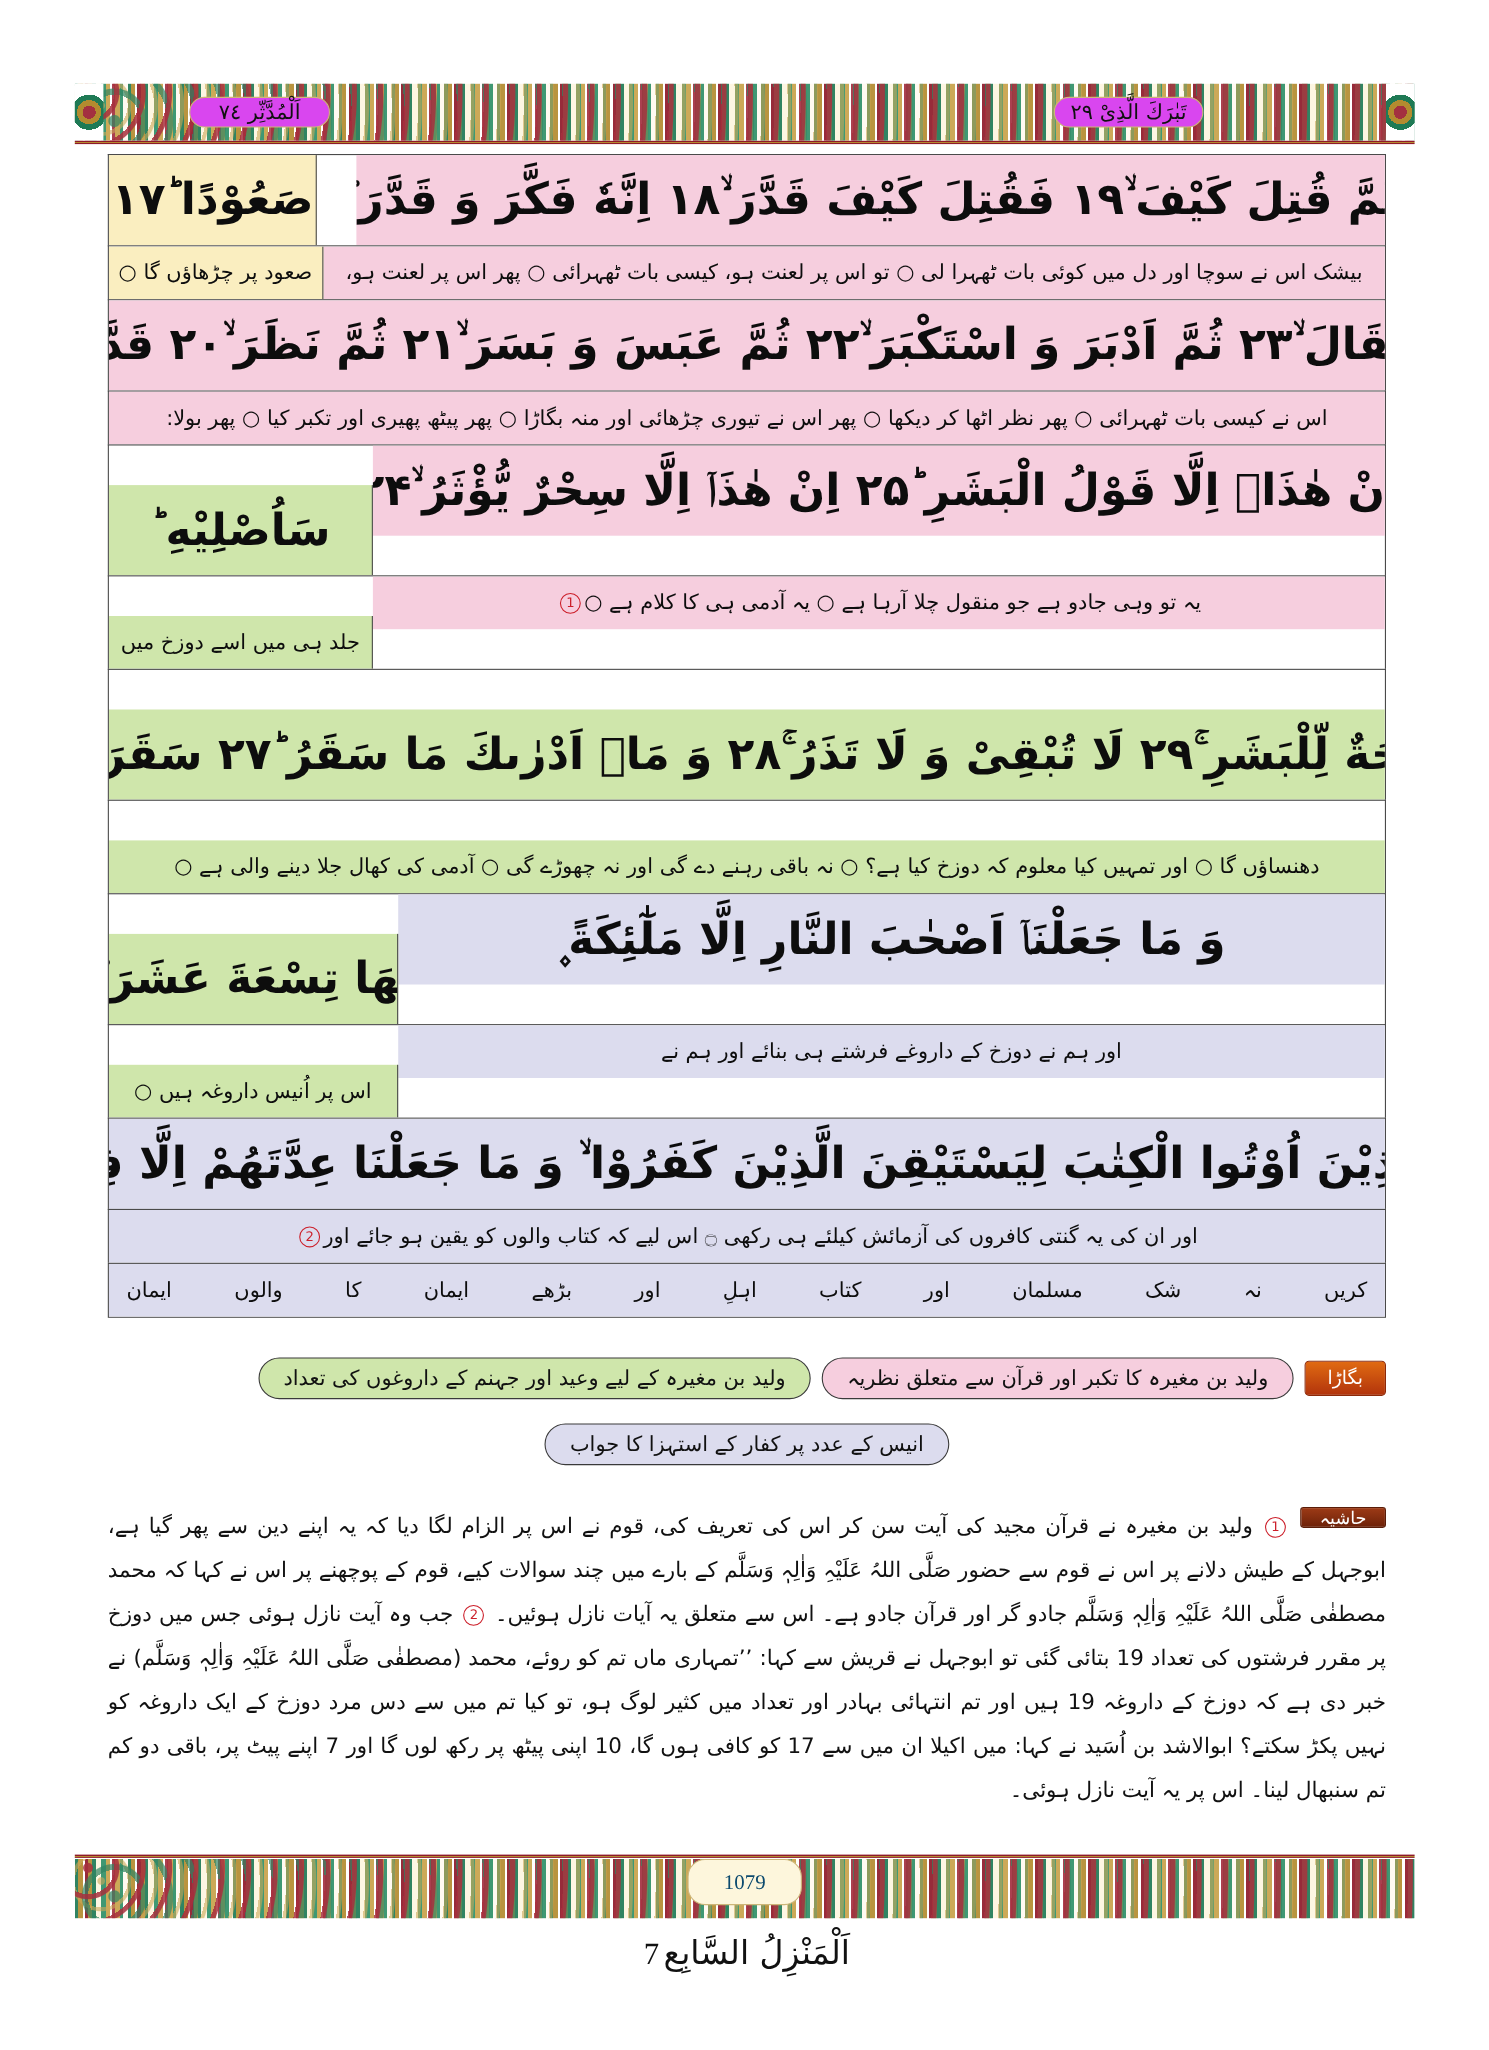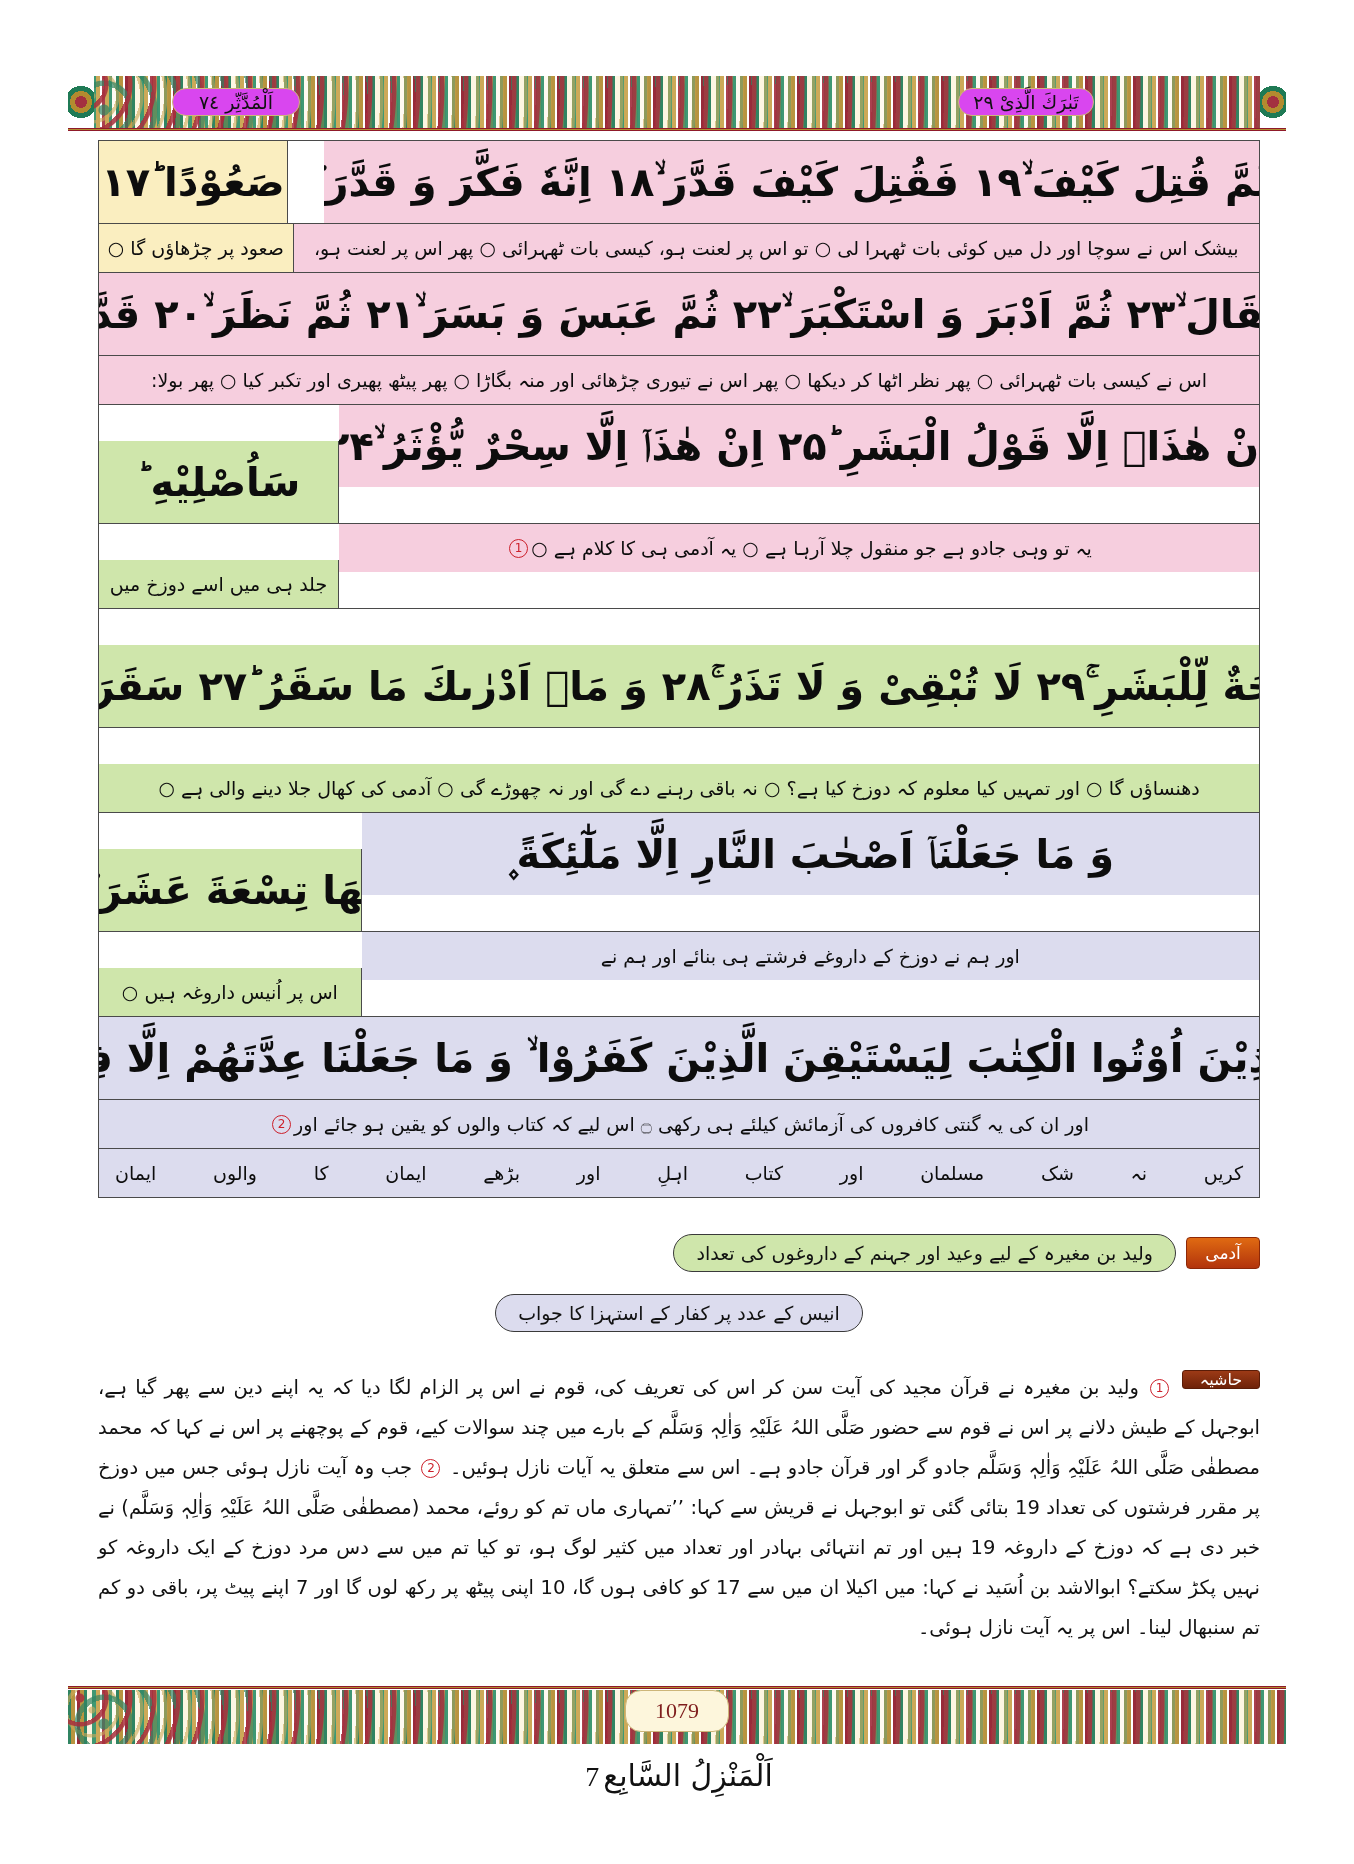--- a/index.html
+++ b/index.html
@@ -269,22 +269,22 @@
     transform: translateX(-50%);
     width: 104px;
     height: 42px;
     background: #fdf6dc;
     border: 1px solid #cdb679;
     border-radius: 16px;
     display: flex;
     align-items: center;
     justify-content: center;
     font-family: "Liberation Serif", serif;
-    font-size: 22px;
-    color: #7f1d1d;
+    font-size: 19px;
+    color: #0c4a6e;
     z-index: 5;
     line-height: 1;
   }
   .manzil {
     position: absolute;
     top: 1756px;
     left: 0;
     width: 100%;
     text-align: center;
     font-family: "DejaVu Sans", sans-serif;
@@ -408,21 +408,22 @@
           <span>بڑھے</span>
           <span>ایمان</span>
           <span>کا</span>
           <span>والوں</span>
           <span>ایمان</span>
         </div>
       </div>
     </div>
 
   <div class="unwan-row r1">
-    <div class="unwan-badge">آدمی</div>
+    <div class="unwan-badge">بگاڑا</div>
+    <div class="pill pink">ولید بن مغیرہ کا تکبر اور قرآن سے متعلق نظریہ</div>
     <div class="pill green">ولید بن مغیرہ کے لیے وعید اور جہنم کے داروغوں کی تعداد</div>
   </div>
 
   <div class="unwan-row r2">
     <div class="pill lav">انیس کے عدد پر کفار کے استہزا کا جواب</div>
   </div>
 
   <div class="hashiya">
     <div class="hashiya-badge">حاشیہ</div>
     <div class="hashiya-text" id="hashiya-text"><span class="fn-mark">1</span><span> ولید بن مغیرہ نے قرآن مجید کی آیت سن کر اس کی تعریف کی، قوم نے اس پر الزام لگا دیا کہ یہ اپنے دین سے پھر گیا ہے، ابوجہل کے طیش دلانے پر اس نے قوم سے حضور صَلَّی اللہُ عَلَیْہِ وَاٰلِہٖ وَسَلَّم کے بارے میں چند سوالات کیے، قوم کے پوچھنے پر اس نے کہا کہ محمد مصطفٰی صَلَّی اللہُ عَلَیْہِ وَاٰلِہٖ وَسَلَّم جادو گر اور قرآن جادو ہے۔ اس سے متعلق یہ آیات نازل ہوئیں۔ </span><span class="fn-mark">2</span><span> جب وہ آیت نازل ہوئی جس میں دوزخ پر مقرر فرشتوں کی تعداد 19 بتائی گئی تو ابوجہل نے قریش سے کہا: ’’تمہاری ماں تم کو روئے، محمد (مصطفٰی صَلَّی اللہُ عَلَیْہِ وَاٰلِہٖ وَسَلَّم) نے خبر دی ہے کہ دوزخ کے داروغہ 19 ہیں اور تم انتہائی بہادر اور تعداد میں کثیر لوگ ہو، تو کیا تم میں سے دس مرد دوزخ کے ایک داروغہ کو نہیں پکڑ سکتے؟ ابوالاشد بن اُسَید نے کہا: میں اکیلا ان میں سے 17 کو کافی ہوں گا، 10 اپنی پیٹھ پر رکھ لوں گا اور 7 اپنے پیٹ پر، باقی دو کم تم سنبھال لینا۔ اس پر یہ آیت نازل ہوئی۔ </span></div>

